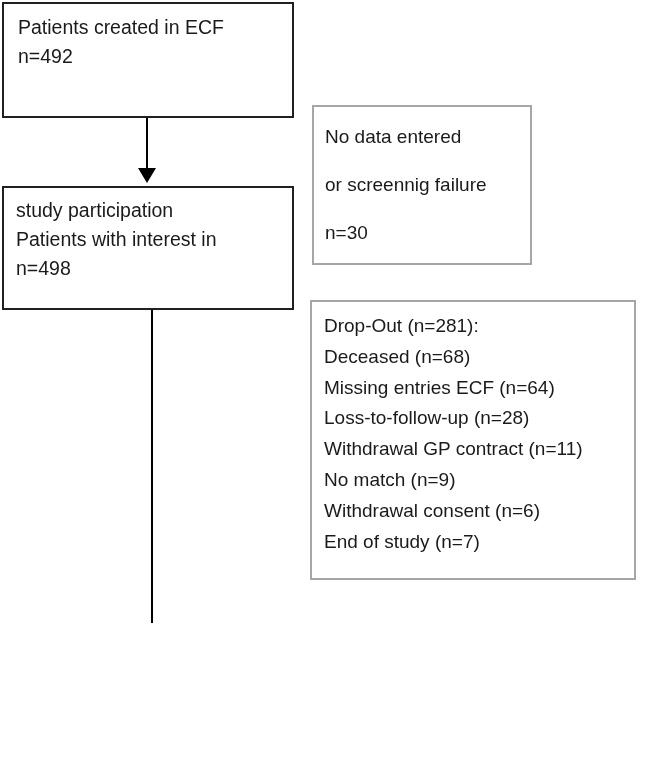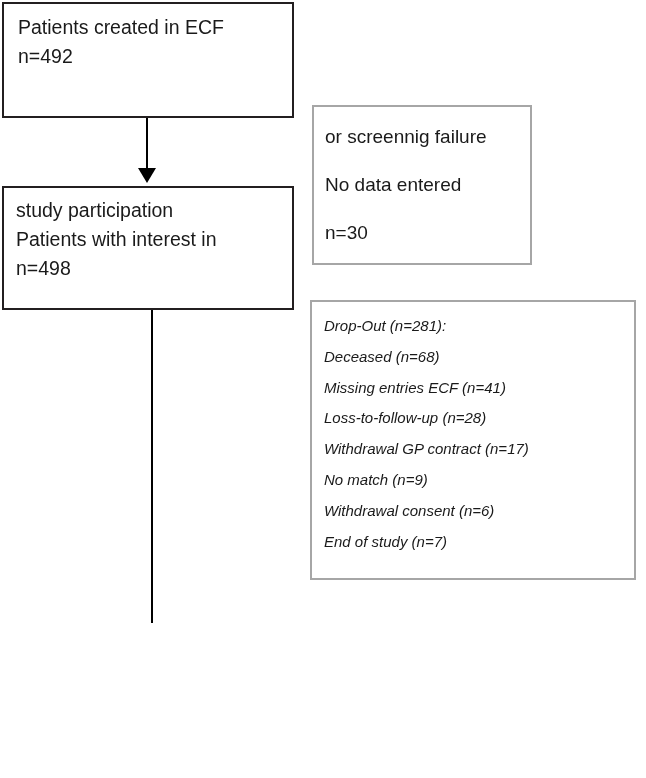--- a/index.html
+++ b/index.html
@@ -59,23 +59,22 @@
   #text-interest  { left: 16px;  top: 196px; }
   #text-evaluable { left: 16px;  top: 695px; }
 
   .nodatatext {
     font-size: 19px;
     line-height: 48px;
   }
   #text-nodata { left: 325px; top: 113px; }
 
   .dropouttext {
-    font-size: 15px;
+    font-size: 19px;
     line-height: 30.8px;
-    font-style: italic;
   }
   #text-dropout { left: 324px; top: 311px; }
 
   
   .arrow {
     position: absolute;
   }
   .arrow-shaft {
     position: absolute;
     background: #000000;
@@ -112,37 +111,37 @@
 
   <div class="node-box dark-border" id="box-interest"></div>
   <div class="node-text maintext" id="text-interest">
     <span class="line-text">study participation</span>
     <span class="line-text">Patients with interest in</span>
     <span class="line-text">n=498</span>
   </div>
 
   <div class="node-box light-border" id="box-nodata"></div>
   <div class="node-text nodatatext" id="text-nodata">
+    <span class="line-text">No data entered</span>
     <span class="line-text">or screennig failure</span>
-    <span class="line-text">No data entered</span>
     <span class="line-text">n=30</span>
   </div>
 
   <div class="arrow">
     <div class="arrow-shaft" id="arrow-2-shaft"></div>
     <div class="arrow-head" id="arrow-2-head"></div>
   </div>
 
   <div class="node-box light-border" id="box-dropout"></div>
   <div class="node-text dropouttext" id="text-dropout">
     <span class="line-text">Drop-Out (n=281):</span>
     <span class="line-text">Deceased (n=68)</span>
-    <span class="line-text">Missing entries ECF (n=41)</span>
+    <span class="line-text">Missing entries ECF (n=64)</span>
     <span class="line-text">Loss-to-follow-up (n=28)</span>
-    <span class="line-text">Withdrawal GP contract (n=17)</span>
+    <span class="line-text">Withdrawal GP contract (n=11)</span>
     <span class="line-text">No match (n=9)</span>
     <span class="line-text">Withdrawal consent (n=6)</span>
     <span class="line-text">End of study (n=7)</span>
   </div>
 
   <div class="node-box dark-border" id="box-evaluable"></div>
 
 </div>
 
 </body></html>

